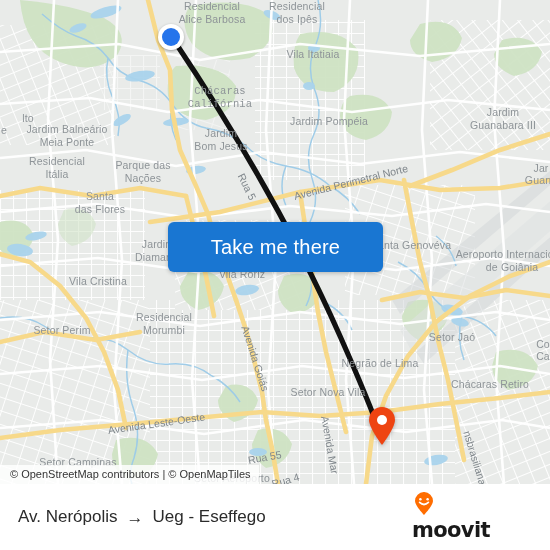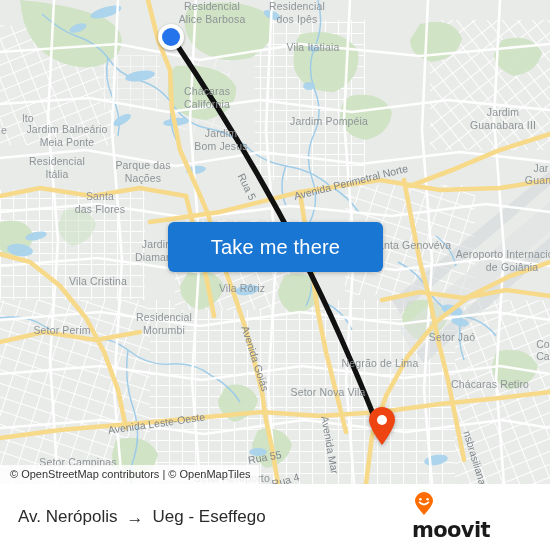--- a/index.html
+++ b/index.html
@@ -313,39 +313,39 @@
       </g>
 
       <path d="M175 42 C238 136 294 232 340 336 C356 372 372 410 382 438" stroke="#111111" stroke-width="5.2" fill="none" stroke-linecap="round"></path>
     </svg>
 
     <div id="place-labels">
         <div class="place-label" style="left: 212px; top: 12px; color: rgb(142, 148, 152);">Residencial
 Alice Barbosa</div>
         <div class="place-label" style="left: 297px; top: 12px; color: rgb(142, 148, 152);">Residencial
 dos Ipês</div>
-        <div class="place-label" style="left: 313px; top: 47px; color: rgb(142, 148, 152);">Vila Itatiaia</div>
-        <div class="place-label" style="left: 207px; top: 97px; color: rgb(142, 148, 152);">Chácaras
+        <div class="place-label" style="left: 313px; top: 54px; color: rgb(142, 148, 152);">Vila Itatiaia</div>
+        <div class="place-label" style="left: 220px; top: 97px; color: rgb(142, 148, 152); font-family: Liberation Mono, monospace;">Chácaras
 Califórnia</div>
         <div class="place-label" style="left: 329px; top: 121px; color: rgb(142, 148, 152);">Jardim Pompéia</div>
         <div class="place-label" style="left: 503px; top: 118px; color: rgb(142, 148, 152);">Jardim
 Guanabara III</div>
         <div class="place-label" style="left: 67px; top: 135px; color: rgb(142, 148, 152);">Jardim Balneário
 Meia Ponte</div>
         <div class="place-label" style="left: 221px; top: 139px; color: rgb(142, 148, 152);">Jardim
 Bom Jesus</div>
         <div class="place-label" style="left: 57px; top: 167px; color: rgb(142, 148, 152);">Residencial
 Itália</div>
         <div class="place-label" style="left: 143px; top: 171px; color: rgb(142, 148, 152);">Parque das
 Nações</div>
         <div class="place-label" style="left: 100px; top: 202px; color: rgb(142, 148, 152);">Santa
 das Flores</div>
         <div class="place-label" style="left: 158px; top: 250px; color: rgb(142, 148, 152);">Jardim
 Diamante</div>
-        <div class="place-label" style="left: 242px; top: 288px; color: rgb(142, 148, 152);">Vila Rôriz</div>
+        <div class="place-label" style="left: 242px; top: 274px; color: rgb(142, 148, 152);">Vila Rôriz</div>
         <div class="place-label" style="left: 411px; top: 245px; color: rgb(142, 148, 152);">Santa Genovéva</div>
         <div class="place-label" style="left: 512px; top: 260px; color: rgb(142, 148, 152);">Aeroporto Internacional
 de Goiânia</div>
         <div class="place-label" style="left: 63px; top: 281px; color: rgb(142, 148, 152); margin-left: 35px;">Vila Cristina</div>
         <div class="place-label" style="left: 164px; top: 323px; color: rgb(142, 148, 152);">Residencial
 Morumbi</div>
         <div class="place-label" style="left: 62px; top: 330px; color: rgb(142, 148, 152);">Setor Perim</div>
         <div class="place-label" style="left: 452px; top: 337px; color: rgb(142, 148, 152);">Setor Jaó</div>
         <div class="place-label" style="left: 380px; top: 363px; color: rgb(142, 148, 152);">Negrão de Lima</div>
         <div class="place-label" style="left: 490px; top: 384px; color: rgb(142, 148, 152);">Chácaras Retiro</div>

